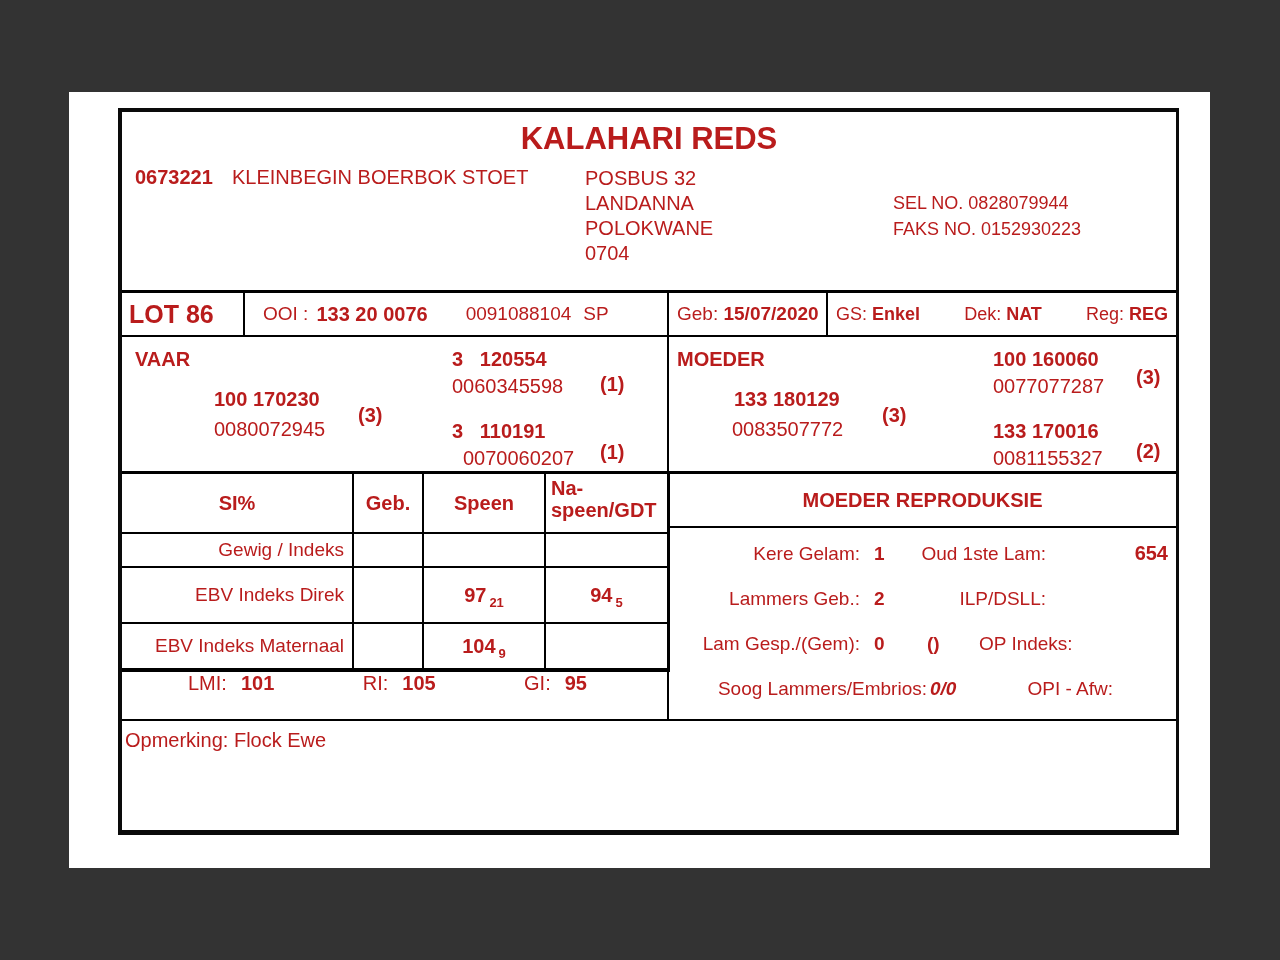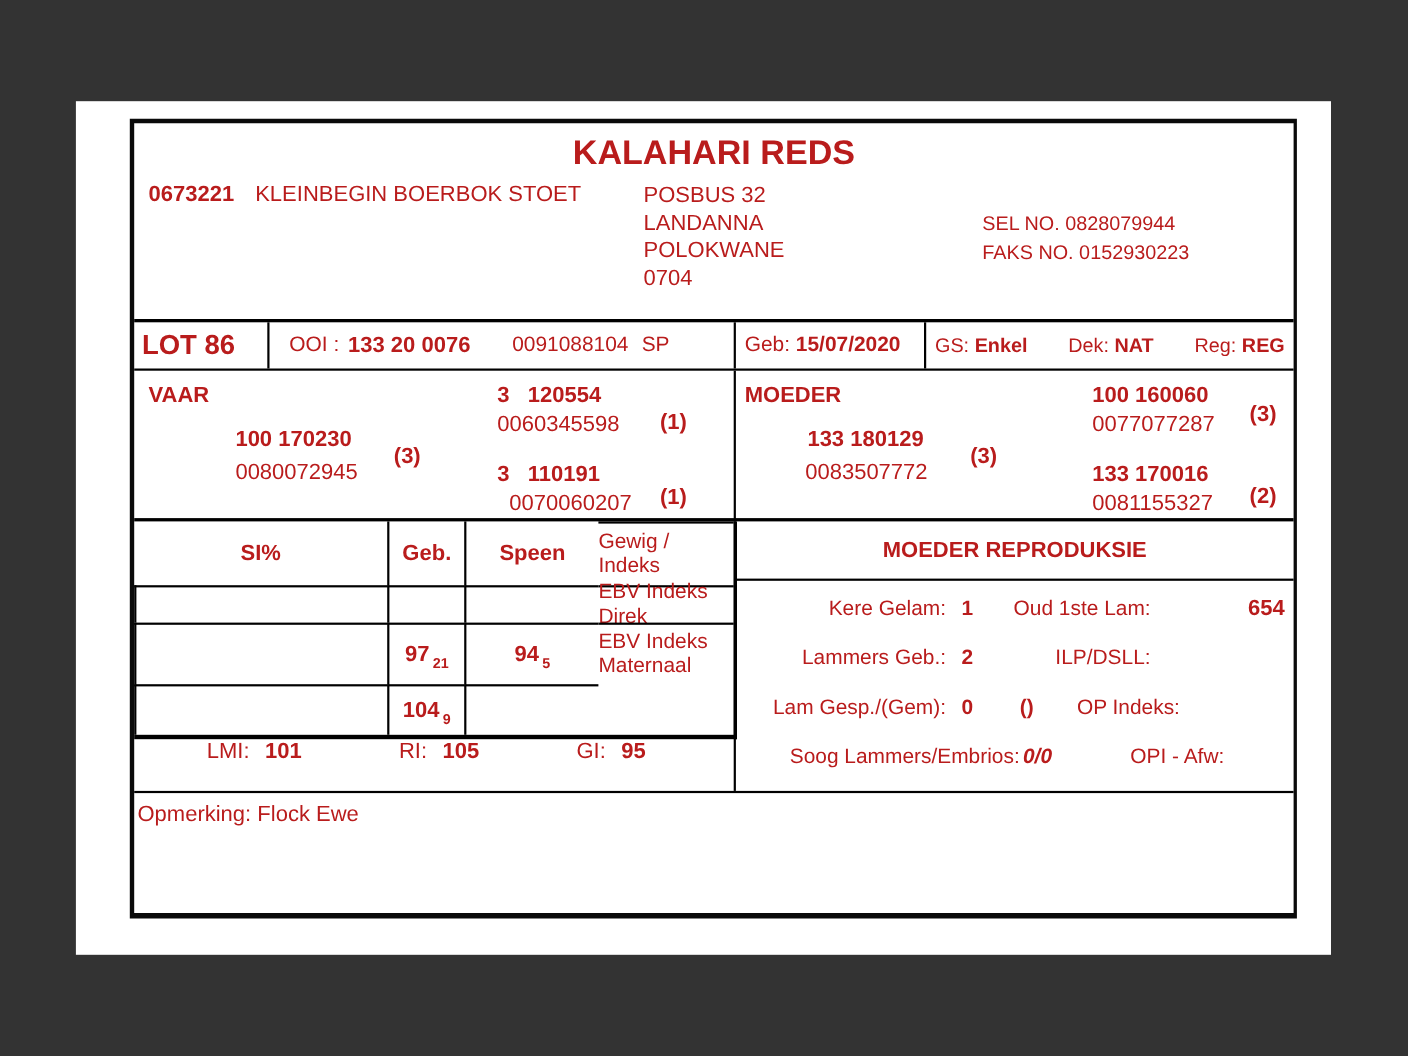--- a/index.html
+++ b/index.html
@@ -18,21 +18,21 @@
   .address{position:absolute;top:54px;left:463px;font-size:20px;line-height:25px;}
   .contact{position:absolute;top:78px;left:771px;font-size:18px;line-height:26px;}
 
   
   .lot-row{position:absolute;top:178px;left:0;width:100%;height:47px;
            border-top:3px solid #000;border-bottom:2px solid #000;
            display:flex;align-items:stretch;font-size:19px;}
   .lot-cell{display:flex;align-items:center;}
   .lot-cell-lot{width:121px;padding-left:7px;font-size:25px;font-weight:bold;}
   .lot-cell-ooi{width:424px;border-left:2px solid #000;padding-left:18px;}
-  .lot-cell-geb{width:173px;border-left:2px solid #000;padding-left:8px;}
+  .lot-cell-geb{width:159px;border-left:2px solid #000;padding-left:8px;}
   .lot-cell-gs{flex:1;border-left:2px solid #000;padding:0 8px;justify-content:space-between;font-size:18px;}
   .ooi-number{font-weight:bold;font-size:20px;margin-left:8px;white-space:pre;}
   .ooi-id{margin-left:38px;}
   .ooi-suffix{margin-left:12px;}
   .kv b{font-weight:bold;}
 
   
   .ped-vline{position:absolute;left:545px;top:225px;width:2px;height:137px;background:#000;}
   .ped{position:absolute;font-size:20px;white-space:pre;}
   .ped.b{font-weight:bold;}
@@ -158,20 +158,21 @@
       <div class="ped b moeder-sire-note">(3)</div>
       <div class="ped b moeder-dam-no">133 170016</div>
       <div class="ped moeder-dam-id">0081155327</div>
       <div class="ped b moeder-dam-note">(2)</div>
 
       <div class="hr-mid"></div>
       <div class="si-table">
         <div class="si-cell head">SI%</div>
         <div class="si-cell head bl">Geb.</div>
         <div class="si-cell head bl">Speen</div>
+        <div class="si-cell head head-na bl">Na-speen/GDT</div>
 
         <div class="si-cell rowlabel bt">Gewig / Indeks</div>
         <div class="si-cell bl bt"></div>
         <div class="si-cell bl bt"></div>
         <div class="si-cell bl bt"></div>
 
         <div class="si-cell rowlabel bt">EBV Indeks Direk</div>
         <div class="si-cell bl bt"></div>
         <div class="si-cell bl bt">
           <span class="si-val">97</span>

